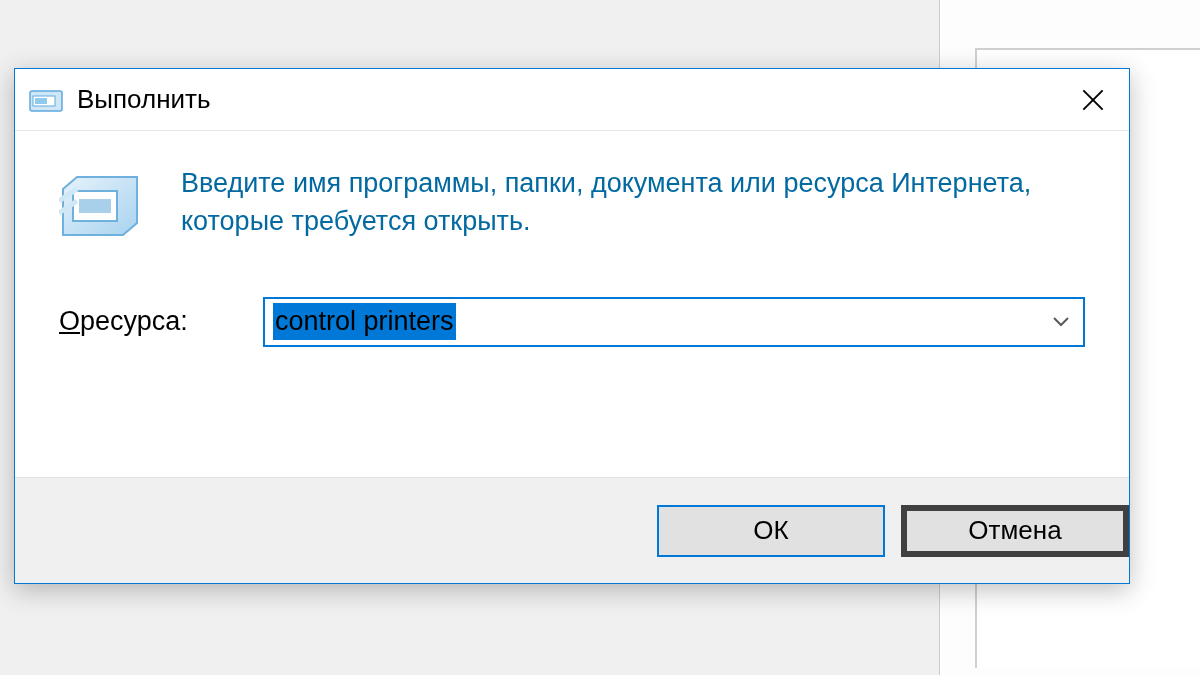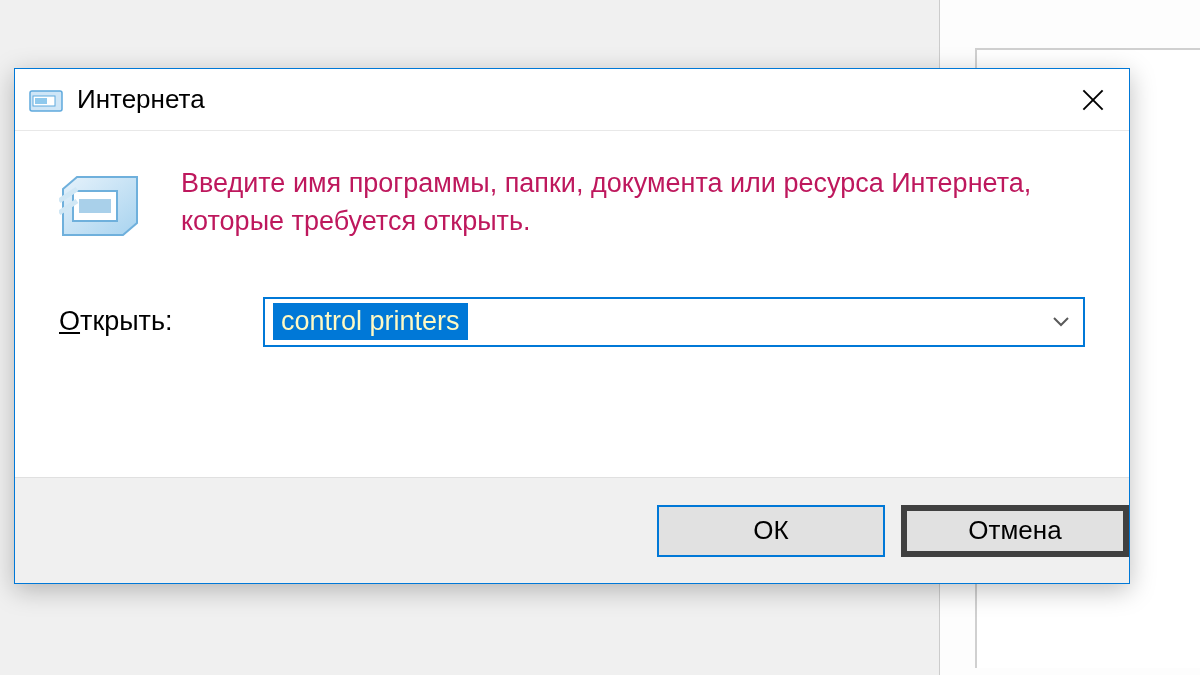--- a/index.html
+++ b/index.html
@@ -98,21 +98,21 @@
       height: 70px;
       flex-shrink: 0;
       margin-top: 4px;
     }
     .run-icon svg {
       width: 100%;
       height: 100%;
     }
     .info-text {
       font-size: 27px;
-      color: #be185d;
+      color: #0369a1;
       line-height: 1.4;
     }
     .input-row {
       display: flex;
       align-items: center;
       margin-top: 56px;
     }
     .input-label {
       font-size: 27px;
       color: #000;
@@ -133,23 +133,23 @@
     }
     .combo-text {
       flex: 1;
       height: 100%;
       padding: 0 8px;
       display: flex;
       align-items: center;
     }
     .combo-text span {
       background: #0078d7;
-      color: #fef9c3;
+      color: #000000;
       font-size: 27px;
-      padding: 2px 8px;
+      padding: 2px 2px;
       line-height: 1.2;
     }
     .combo-arrow {
       width: 44px;
       height: 100%;
       display: flex;
       align-items: center;
       justify-content: center;
       cursor: pointer;
     }
@@ -200,21 +200,21 @@
 
 <div class="dialog">
   <div class="titlebar">
     <div class="titlebar-icon">
       <svg viewBox="0 0 34 26">
         <rect x="1" y="4" width="32" height="20" rx="2" fill="#cfe6f7" stroke="#5fa9dd" stroke-width="1.5"></rect>
         <rect x="4" y="9" width="22" height="10" fill="#ffffff" stroke="#5fa9dd" stroke-width="1"></rect>
         <rect x="6" y="11" width="12" height="6" fill="#8fc9ed"></rect>
       </svg>
     </div>
-    <div class="titlebar-text">Интернета</div>
+    <div class="titlebar-text">Выполнить</div>
     <div class="close-btn">
       <svg viewBox="0 0 16 16" width="22" height="22">
         <line x1="1" y1="1" x2="15" y2="15" stroke="currentColor" stroke-width="1.4"></line>
         <line x1="15" y1="1" x2="1" y2="15" stroke="currentColor" stroke-width="1.4"></line>
       </svg>
     </div>
   </div>
 
   <div class="body-area">
     <div class="info-row">
@@ -230,21 +230,21 @@
           <rect x="14" y="22" width="44" height="30" fill="#ffffff" stroke="#6fb0dc" stroke-width="2"></rect>
           <rect x="20" y="30" width="32" height="14" fill="#6fb0dc" opacity="0.6"></rect>
           <line x1="0" y1="32" x2="18" y2="20" stroke="#d0e7f5" stroke-width="5"></line>
           <line x1="0" y1="44" x2="18" y2="32" stroke="#d0e7f5" stroke-width="5"></line>
         </svg>
       </div>
       <div class="info-text">Введите имя программы, папки, документа или ресурса Интернета, которые требуется открыть.</div>
     </div>
 
     <div class="input-row">
-      <div class="input-label"><span class="underline">О</span><span>ткрыть:</span></div>
+      <div class="input-label"><span class="underline">О</span><span>ресурса:</span></div>
       <div class="combo">
         <div class="combo-text">
           <span>control printers</span>
         </div>
         <div class="combo-arrow">
           <svg viewBox="0 0 18 12">
             <polyline points="2,2 9,9 16,2" fill="none" stroke="#5a5a5a" stroke-width="2"></polyline>
           </svg>
         </div>
       </div>

